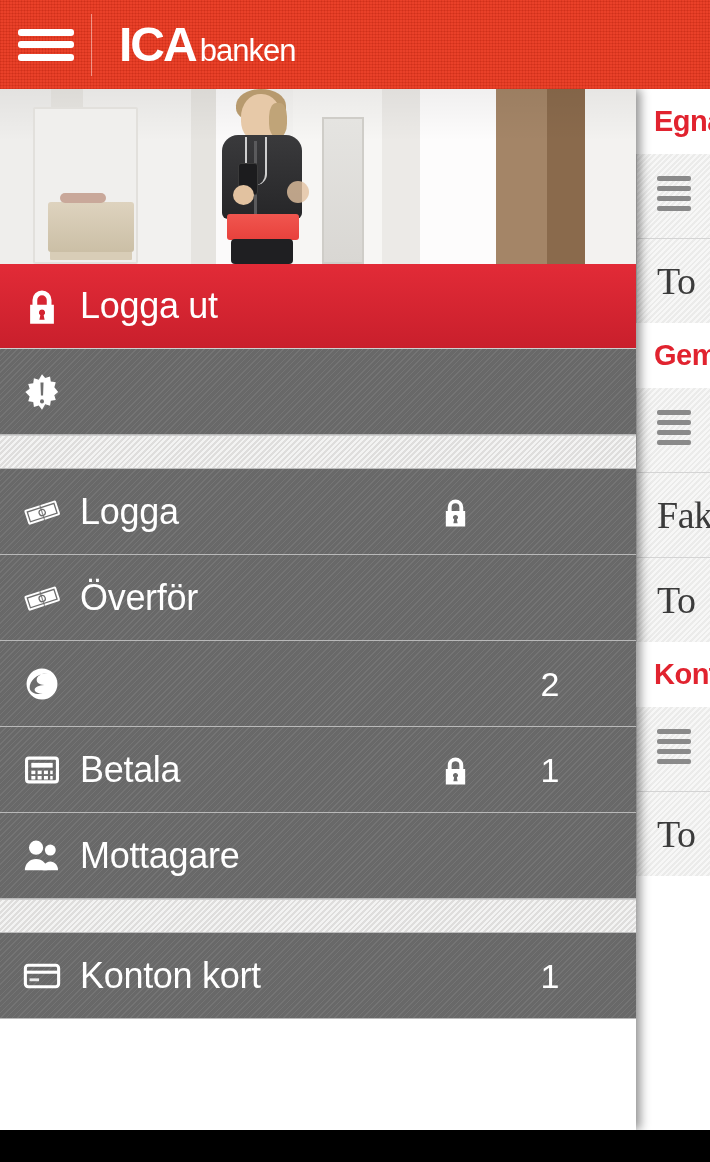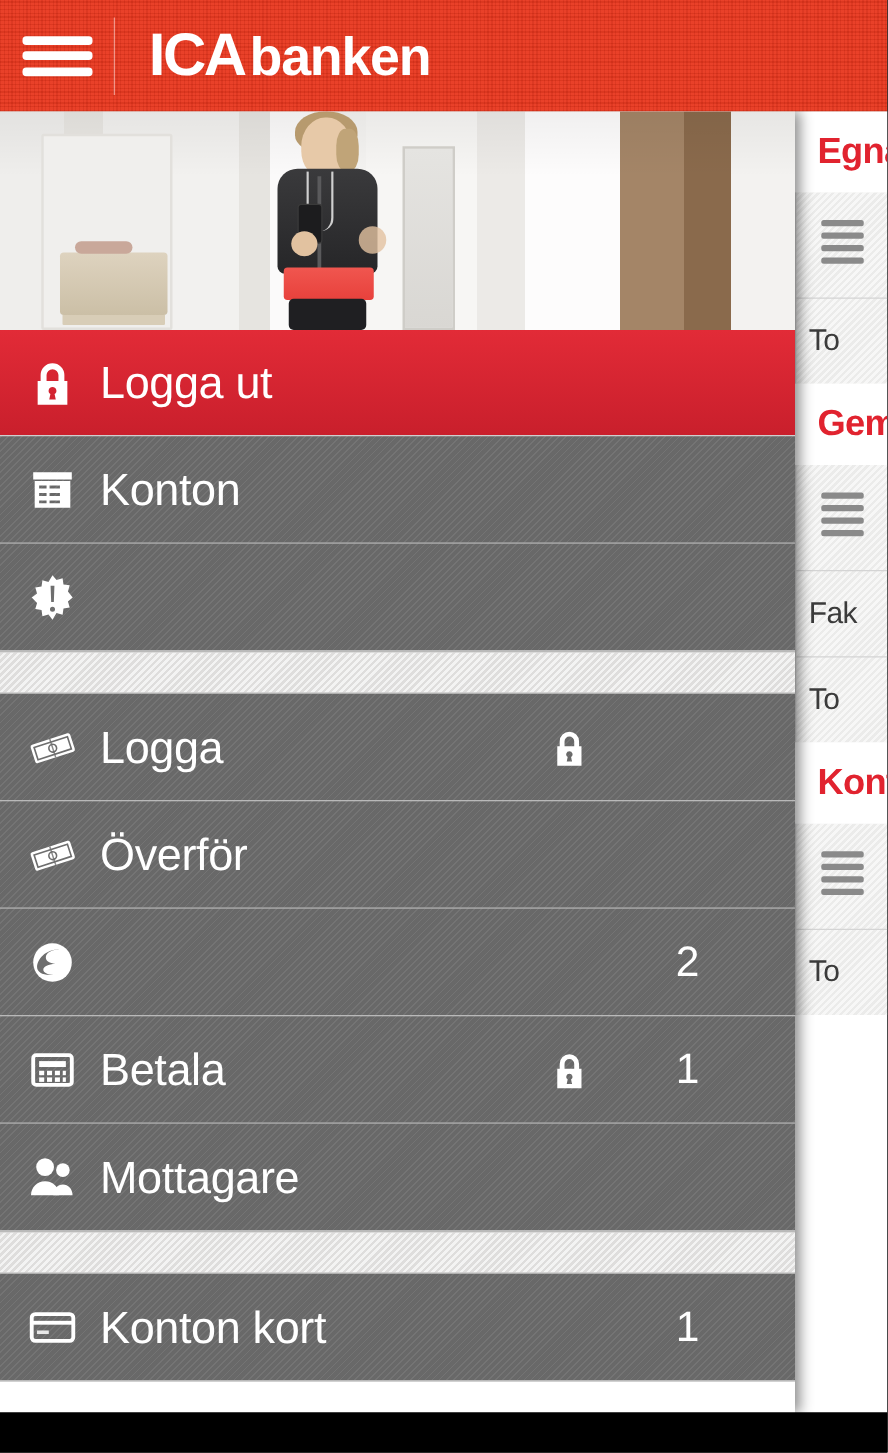--- a/index.html
+++ b/index.html
@@ -28,42 +28,42 @@
     padding:4px 0; cursor:pointer;
   }
   .hamburger i { display:block; height:7px; background:#fff; border-radius:3px; }
   .hdr-divider { width:1px; height:62px; background:rgba(255,255,255,.45); margin-left:17px; }
   .logo { margin-left:27px; display:flex; align-items:baseline; }
   .logo-ica {
     font-size:48px; font-weight:bold; color:#fff; letter-spacing:-2px;
     font-family:"Liberation Sans", sans-serif; font-stretch:condensed;
   }
   .logo-banken {
-    font-size:43px; color:#fff; letter-spacing:-1px; margin-left:4px;
-    font-family:"Liberation Sans", sans-serif; font-weight:700;
+    font-size:31px; color:#fff; letter-spacing:-1px; margin-left:4px;
+    font-family:"Liberation Sans", sans-serif; font-weight:400;
   }
 
   
   .right-panel {
     position:absolute; top:89px; left:0; width:710px; height:1041px;
     background:#fff; z-index:10; overflow:hidden;
   }
   .rp-inner { position:absolute; left:636px; top:0; width:74px; }
   .rp-title {
     background:#fff; color:#e1232f; font-size:29px; font-weight:bold;
     padding:16px 0 16px 18px; white-space:nowrap; letter-spacing:-.5px;
   }
   .rp-card {
     background:#efefee;
     background-image:repeating-linear-gradient(135deg, rgba(0,0,0,.016) 0 2px, rgba(255,255,255,.5) 2px 4px);
     border-left:1px solid #d8d8d8;
   }
   .rp-row {
-    padding:20px 0 20px 10px; white-space:nowrap;
-    font-size:24px; color:#3b3b3b; font-weight:300; letter-spacing:-.5px;
+    padding:20px 0 20px 20px; white-space:nowrap;
+    font-size:38px; color:#3b3b3b; font-weight:300; letter-spacing:-.5px;font-family:Liberation Serif, serif;
   }
   .rp-row.divided { border-top:1px solid #d4d4d4; }
   .rp-listicon { padding:22px 0 22px 20px; }
   .rp-listicon span {
     display:block; width:34px; height:5px; background:#8a8a8a;
     border-radius:2px; margin-bottom:5px;
   }
 
   
   .drawer {
@@ -267,31 +267,20 @@
                 <path fill="#ffffff" d="M16 3a8 8 0 0 0-8 8v4H6v16h20V15h-2v-4a8 8 0 0 0-8-8zm0 4a4 4 0 0 1 4 4v4h-8v-4a4 4 0 0 1 4-4zm0 12a2.6 2.6 0 0 1 1.4 4.8l.8 3.7h-4.4l.8-3.7A2.6 2.6 0 0 1 16 19z"></path>
               </svg>
             </span>
           </span>
           <span class="m-label">Logga ut</span>
         </div>
         <div class="m-row">
           <span class="m-icon">
             <span>
               <svg viewBox="0 0 32 32" width="38" height="38">
-                <path fill="#ffffff" d="M3 4h26v5H3zm1 6h24v18H4zm3 3v2h5v-2zm7 0v2h7v-2zm-7 5v2h5v-2zm7 0v2h7v-2zm-7 5v2h5v-2zm7 0v2h7v-2z"></path>
-                <path fill="#ffffff" d="M5 4l1.5 4H5zm4 0l1.5 4H9zm4 0l1.5 4H13zm4 0l1.5 4H17zm4 0l1.5 4H21zm4 0l1.5 4H25z"></path>
-              </svg>
-            </span>
-          </span>
-          <span class="m-label">Konton</span>
-        </div>
-        <div class="m-row">
-          <span class="m-icon">
-            <span>
-              <svg viewBox="0 0 32 32" width="38" height="38">
                 <path fill="#ffffff" d="M16 1l2.7 3.2L22.8 3l.6 4.2 4.2.6-1.2 4.1L29.6 16l-3.2 2.7 1.2 4.1-4.2.6-.6 4.2-4.1-1.2L16 31l-2.7-3.6-4.1 1.2-.6-4.2-4.2-.6 1.2-4.1L2 16l3.6-2.7-1.2-4.1 4.2-.6.6-4.2 4.1 1.2z"></path>
                 <path fill="#6e6e6e" d="M14.7 8h2.6l-.4 11h-1.8zM16 22.2a1.7 1.7 0 1 1 0 3.4 1.7 1.7 0 0 1 0-3.4z"></path>
               </svg>
             </span>
           </span>
         </div>
         <div class="m-sep"></div>
         <div class="m-row">
           <span class="m-icon">
             <span>

